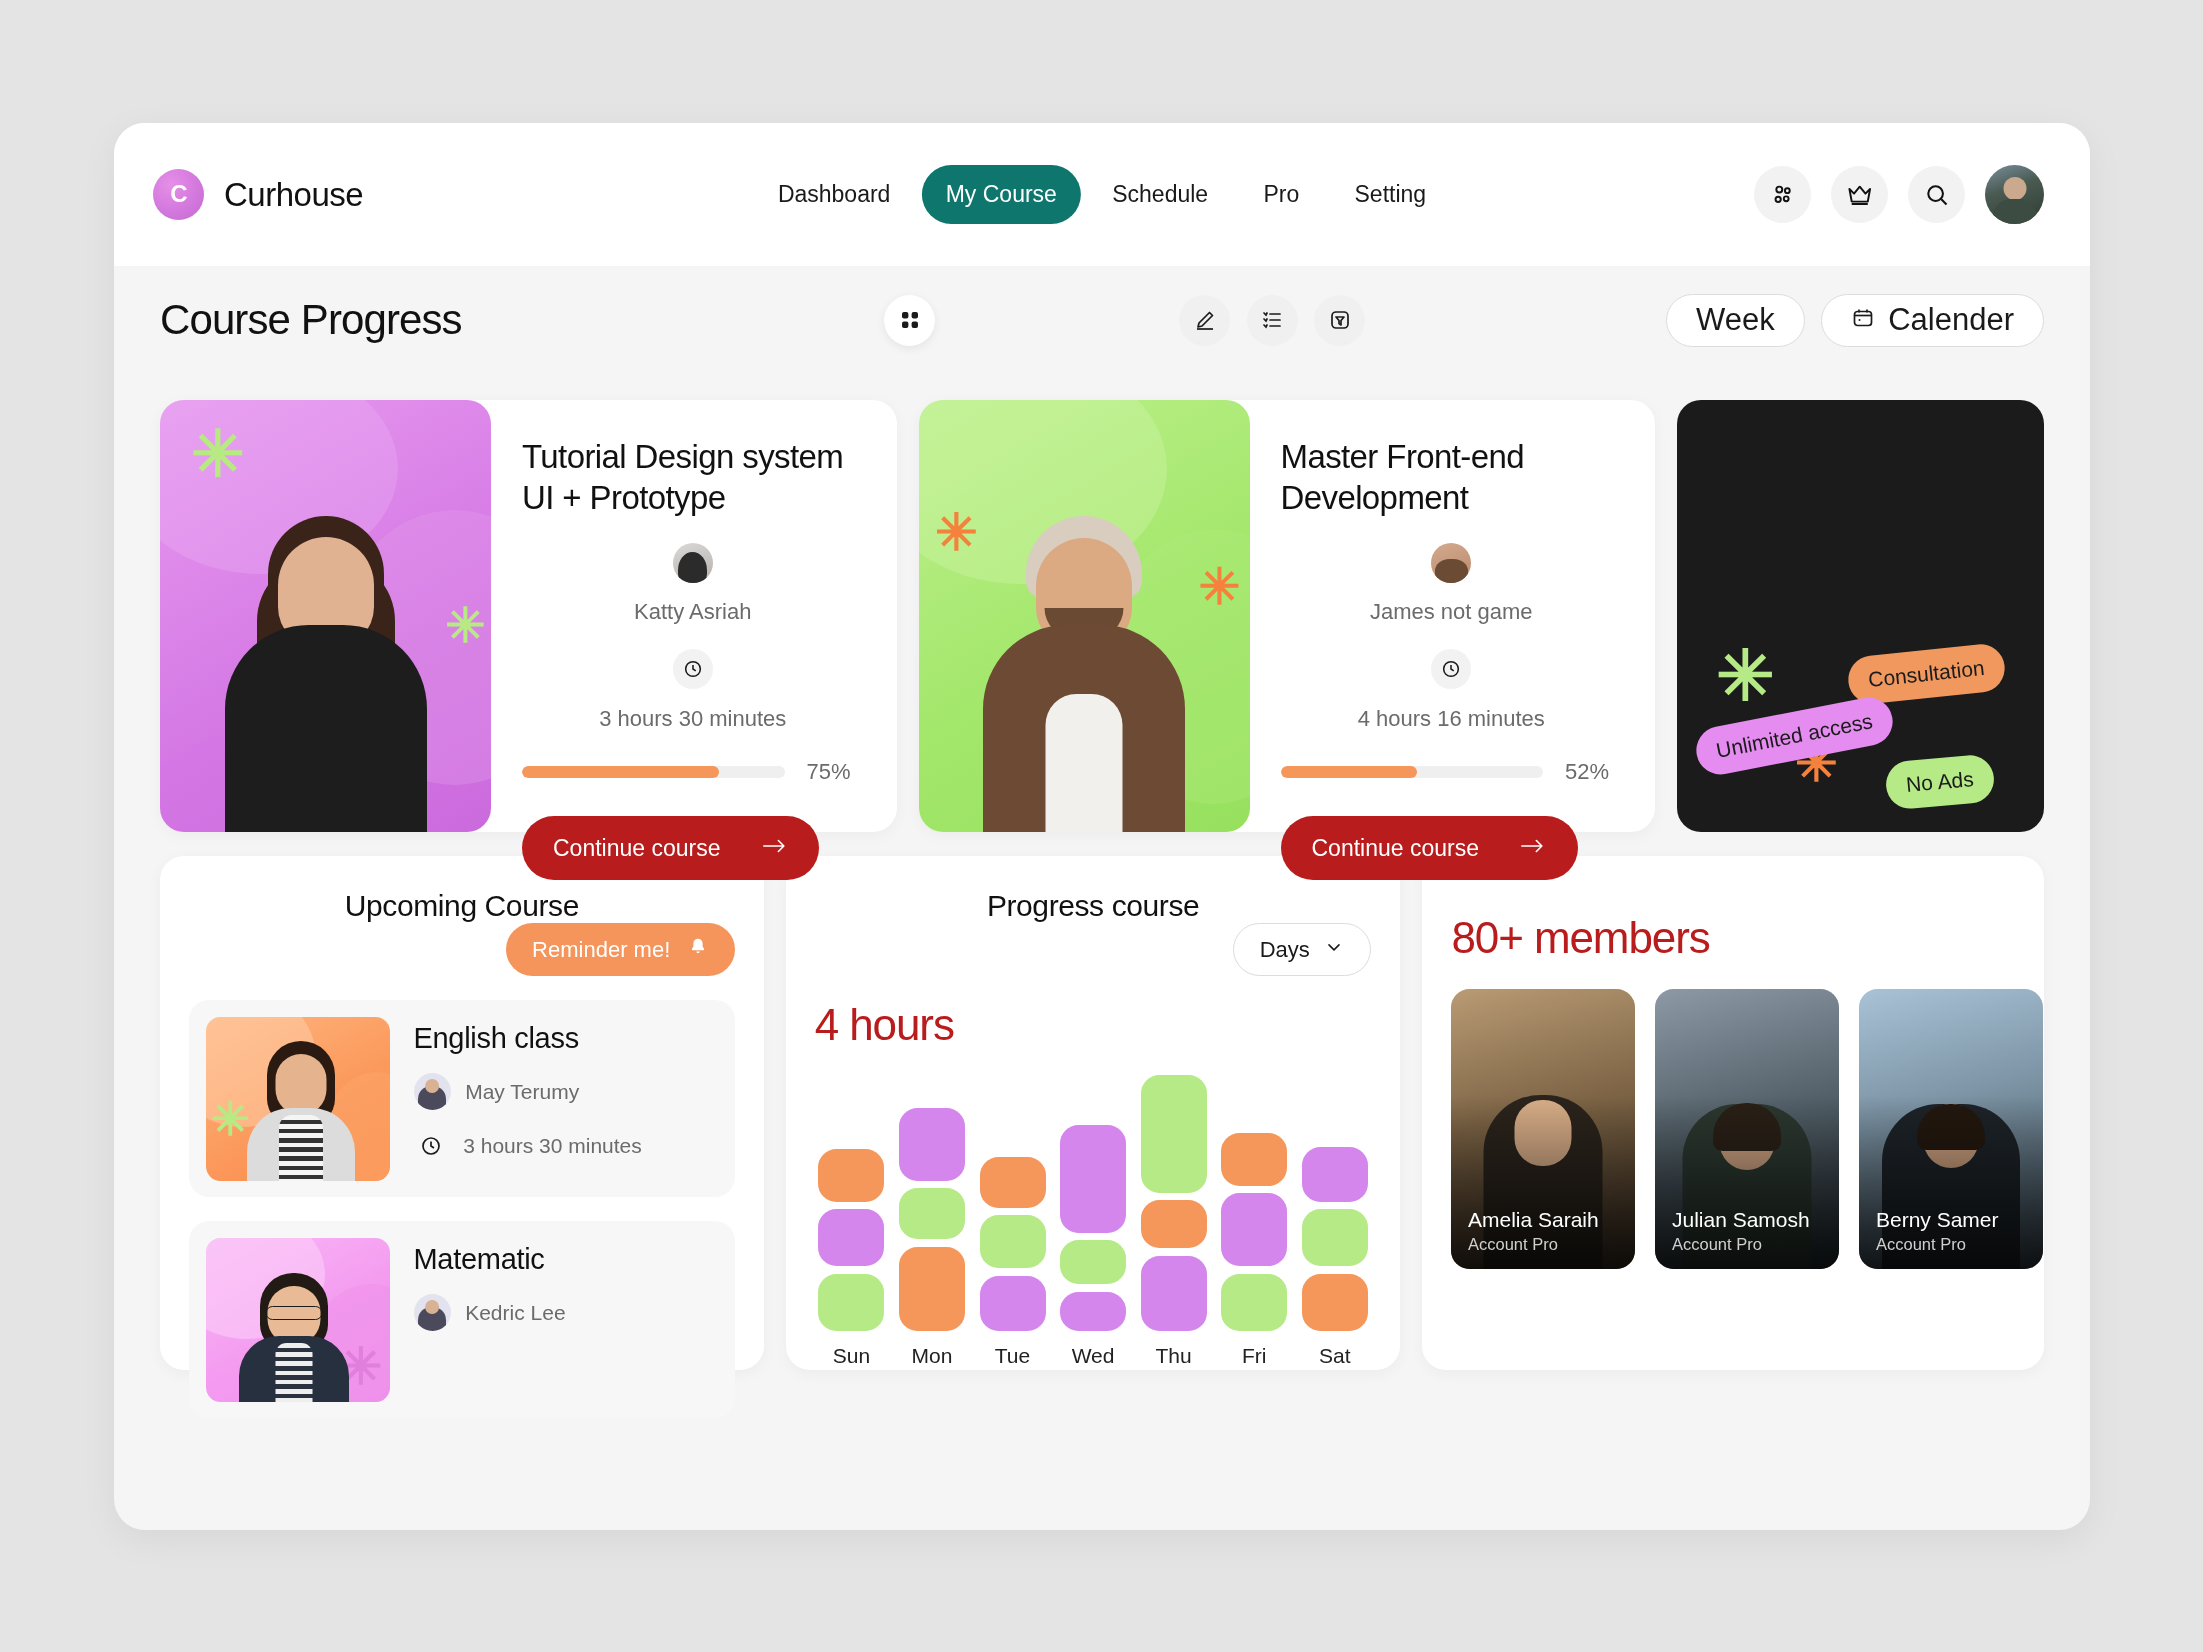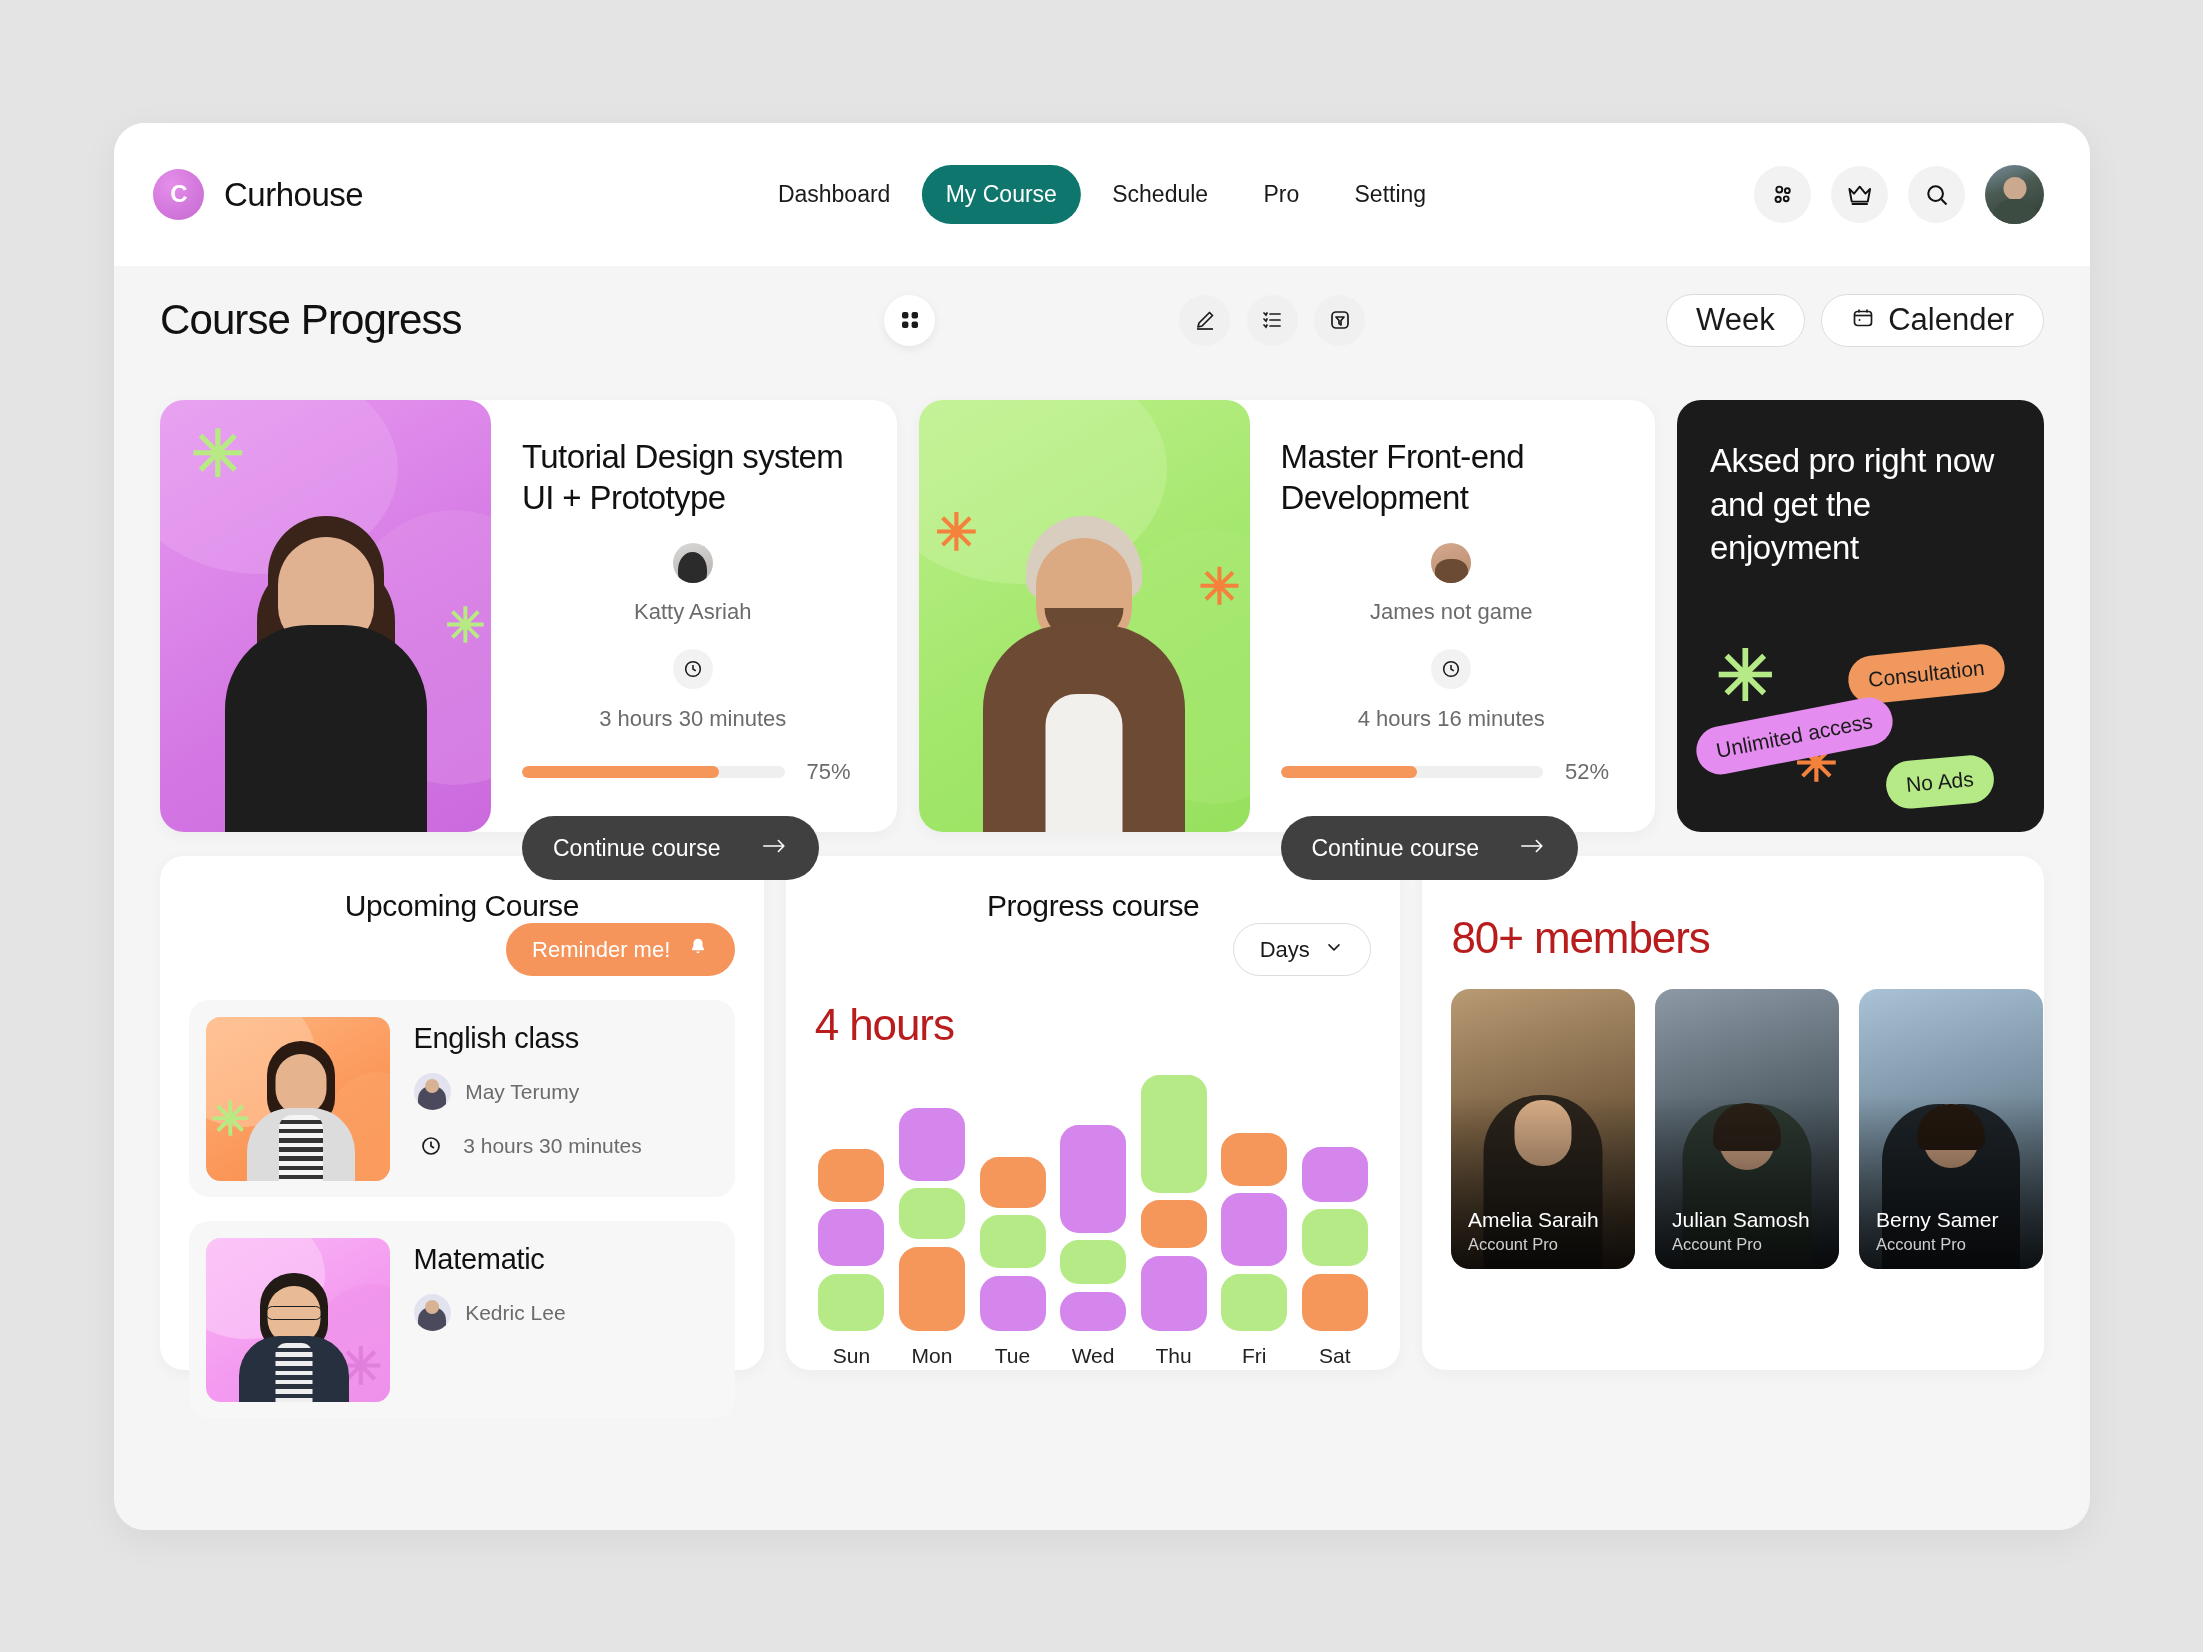--- a/index.html
+++ b/index.html
@@ -143,21 +143,21 @@
   .cc-metaname { font-size:22px; color:#6b6b6b; }
   .cc-clock {
     width:40px;height:40px;border-radius:50%;background:#f2f2f2;
     display:flex;align-items:center;justify-content:center;flex:none;
   }
   .cc-prog { display:flex; align-items:center; gap:22px; margin-top:27.5px; }
   .bar-track { flex:1; height:12px; border-radius:7.3px; background:#efefef; overflow:hidden; }
   .bar-fill { height:100%; border-radius:7.3px; background:#f5965a; }
   .bar-pct { font-size:22px; color:#6b6b6b; min-width:57px; }
   .cc-cta {
-    margin-top:31px; background:#404040; color:#fff; border:none;
+    margin-top:31px; background:#b91c1c; color:#fff; border:none;
     border-radius:37px; height:64px; padding:0 31px; font-size:23px;
     display:flex; align-items:center; gap:40px; cursor:pointer;
     font-family:"Liberation Sans", sans-serif;
   }
 
   
   .promo {
     width:367px; height:432px; background:#1b1b1b; border-radius:24px;
     padding:39px 33px; position:relative; overflow:hidden; flex:none;
   }
@@ -421,21 +421,20 @@
           <span>
             <svg width="27.5" height="20" viewBox="0 0 30 22" fill="none" stroke="#fff" stroke-width="1.8" stroke-linecap="round" stroke-linejoin="round">
               <path d="M3 11h22M19 5l6 6-6 6"></path>
             </svg>
           </span>
         </button>
       </div>
     </div>
 
     <div class="promo">
-      <div class="promo-title">Aksed pro right now and get the enjoyment</div>
       <div class="asterisk" style="left:39px; top:241px; color:#b5ea86; font-size:70px;">✳</div>
       <div class="asterisk" style="left:118px; top:338px; color:#f5823c; font-size:51px;">✳</div>
       <div class="promo-pill" style="background:#f0985e; left:171px; top:250px; transform:rotate(-6deg);">
         <span>Consultation</span>
       </div>
       <div class="promo-pill" style="background:#e58cf0; left:18.4px; top:312px; transform:rotate(-11deg);">
         <span>Unlimited access</span>
       </div>
       <div class="promo-pill" style="background:#b5ea86; left:209px; top:358px; transform:rotate(-5deg);">
         <span>No Ads</span>

